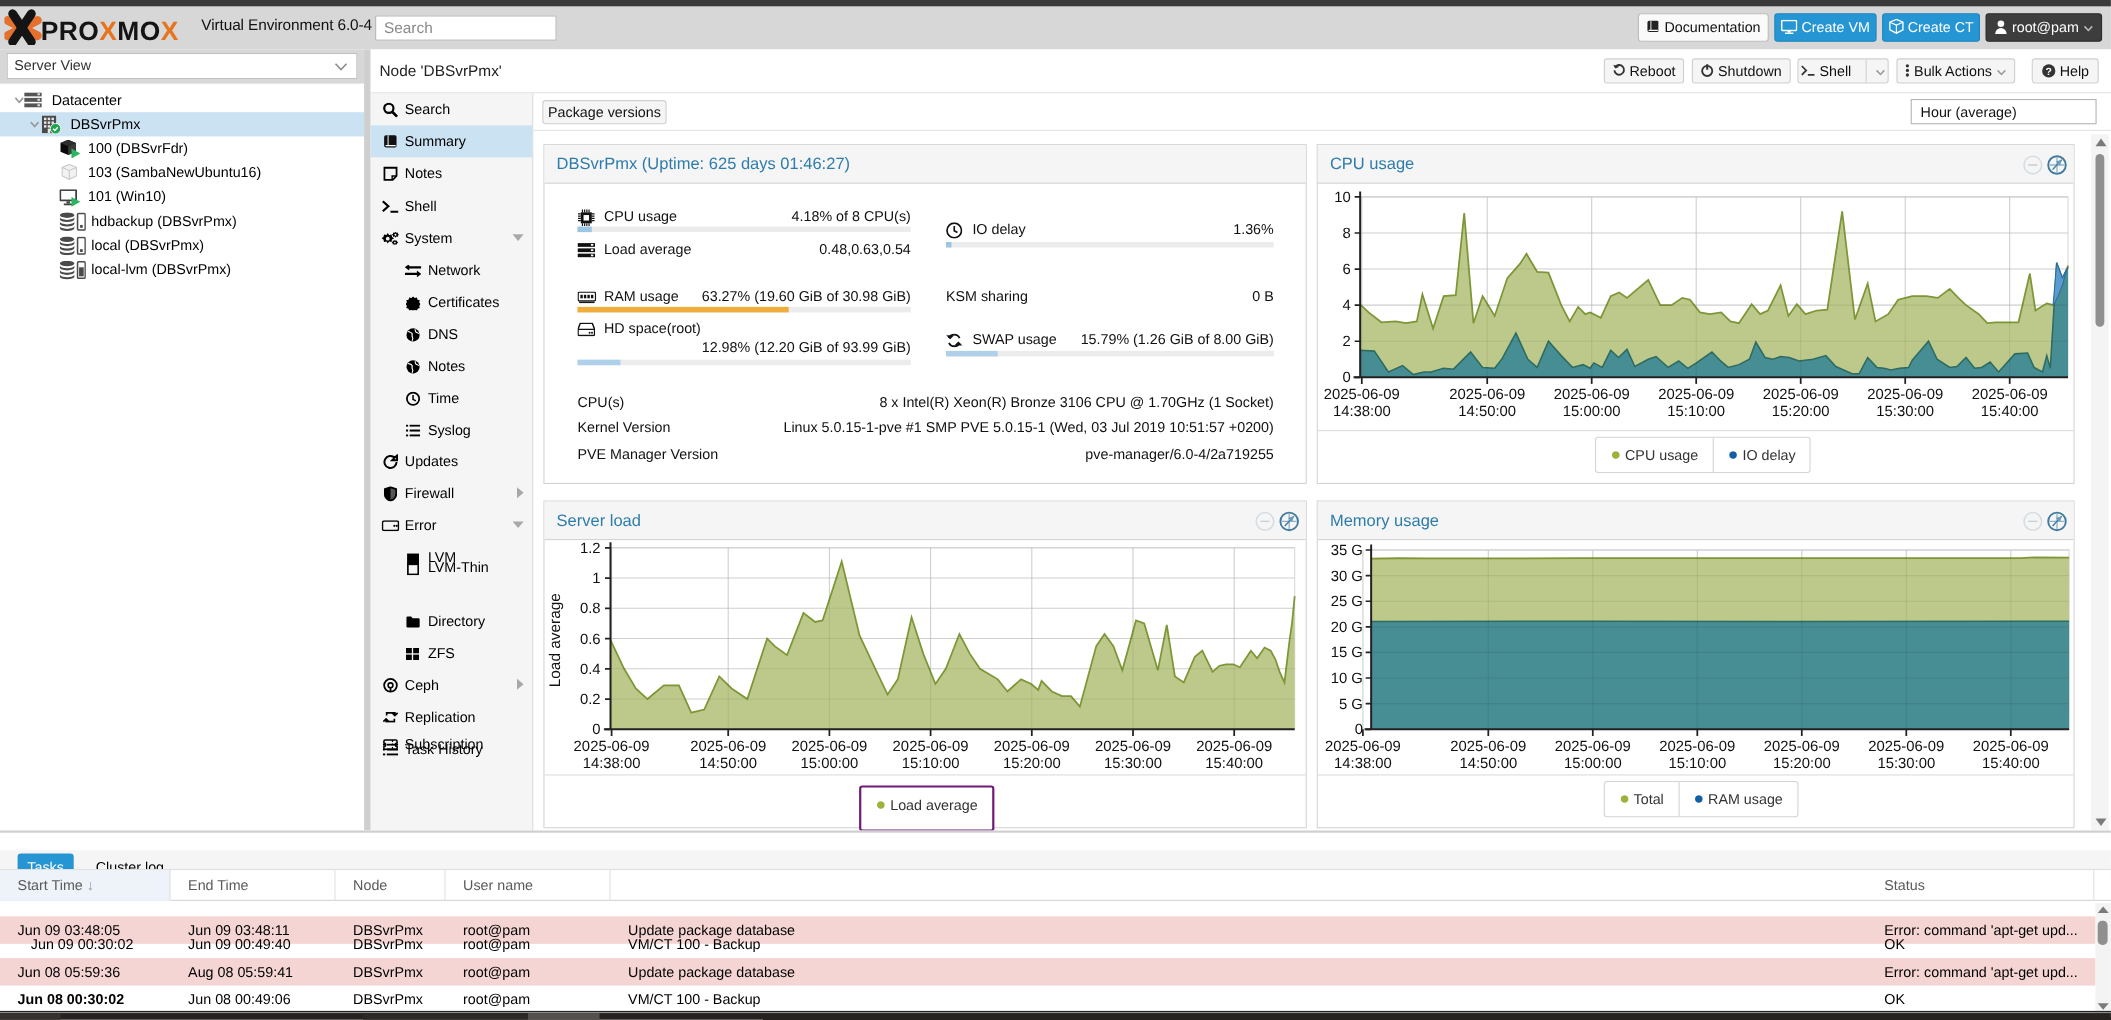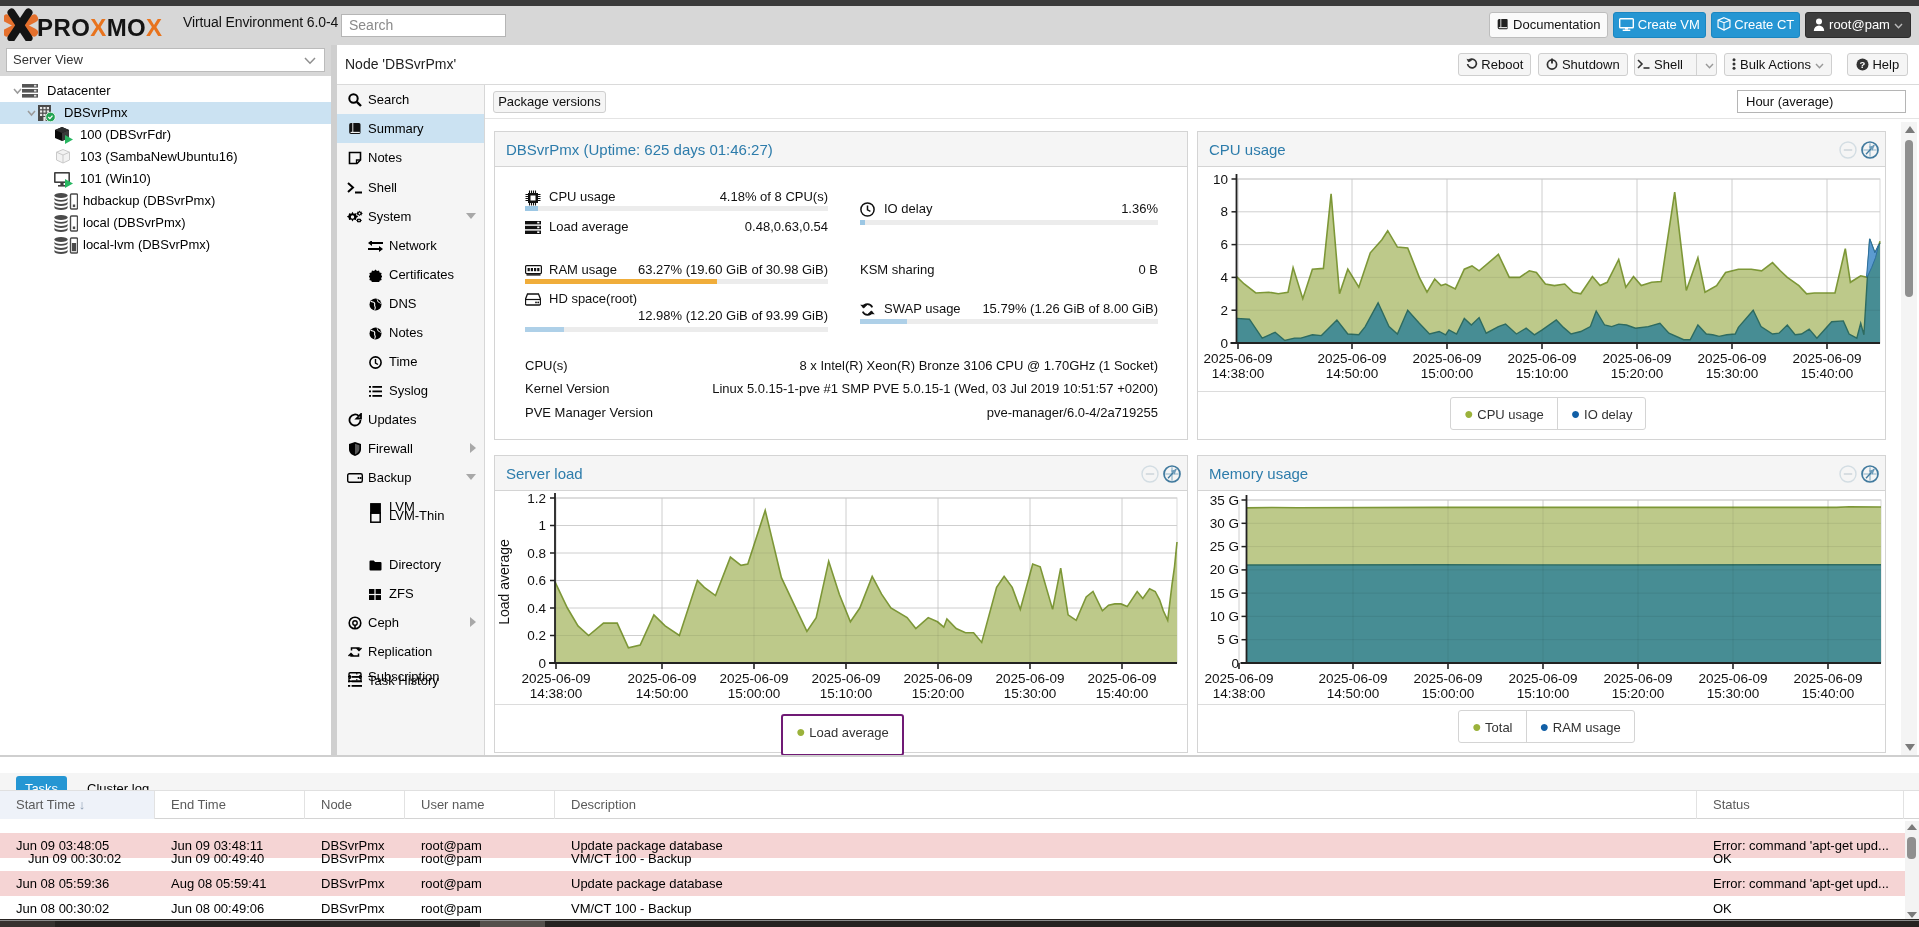--- a/index.html
+++ b/index.html
@@ -351,21 +351,21 @@
         </svg>
         <span class="mlab">Firewall</span>
         <span class="mcaret car-r"></span>
       </div>
   <div class="mitem" style="top:378px;">
         <svg class="abs" style="left:10px;top:10px;" width="16" height="10" viewBox="0 0 16 10">
           <rect x="0.7" y="0.7" width="14.6" height="8.6" rx="1.5" fill="none" stroke="#000" stroke-width="1.4"></rect>
           <circle cx="11.5" cy="5" r="1" fill="#000"></circle>
           <circle cx="13.7" cy="5" r="1" fill="#000"></circle>
         </svg>
-        <span class="mlab">Backup</span>
+        <span class="mlab">Error</span>
         <span class="mcaret car-d"></span>
       </div>
   <div class="mitem" style="top:407px;">
         <svg class="abs" style="left:33px;top:11px;" width="11" height="11" viewBox="0 0 11 11">
           <rect x="0.8" y="0.8" width="9.4" height="9.4" fill="#000" stroke="#000" stroke-width="1.4"></rect>
         </svg>
         <span class="mlab2">LVM</span>
       </div>
   <div class="mitem" style="top:416px;">
         <svg class="abs" style="left:33px;top:11px;" width="11" height="11" viewBox="0 0 11 11">
@@ -787,21 +787,20 @@
 <div class="abs" id="taskwrap">
   <div id="tabrow">
     <div id="tabtasks">Tasks</div>
     <div id="tabcluster">Cluster log</div>
   </div>
   <div id="thead">
     <div class="th" style="left:0;width:155px;background:#eef2f9;">Start Time <span style="color:#8a9cb0;">↓</span></div>
     <div class="th" style="left:155px;width:150px;">End Time</div>
     <div class="th" style="left:305px;width:100px;">Node</div>
     <div class="th" style="left:405px;width:150px;">User name</div>
-    <div class="th" style="left:555px;width:1142px;">Description</div>
     <div class="th" style="left:1697px;width:207px;">Status</div>
   </div>
   <div class="tr err" style="top:64px;margin-top:12px;">
     <div class="td" style="left:0;width:155px;">Jun 09 03:48:05</div>
     <div class="td" style="left:155px;width:150px;">Jun 09 03:48:11</div>
     <div class="td" style="left:305px;width:100px;">DBSvrPmx</div>
     <div class="td" style="left:405px;width:150px;">root@pam</div>
     <div class="td" style="left:555px;width:1142px;">Update package database</div>
     <div class="td" style="left:1697px;width:208px;">Error: command 'apt-get upd...</div>
   </div>
@@ -815,21 +814,21 @@
   </div>
   <div class="tr err" style="top:114px;">
     <div class="td" style="left:0;width:155px;">Jun 08 05:59:36</div>
     <div class="td" style="left:155px;width:150px;">Aug 08 05:59:41</div>
     <div class="td" style="left:305px;width:100px;">DBSvrPmx</div>
     <div class="td" style="left:405px;width:150px;">root@pam</div>
     <div class="td" style="left:555px;width:1142px;">Update package database</div>
     <div class="td" style="left:1697px;width:208px;">Error: command 'apt-get upd...</div>
   </div>
   <div class="tr" style="top:139px;">
-    <div class="td" style="left:0;width:155px;">Jun 08 00:30:02</div>
+    <div class="td" style="left:0;width:155px;font-weight:bold;">Jun 08 00:30:02</div>
     <div class="td" style="left:155px;width:150px;">Jun 08 00:49:06</div>
     <div class="td" style="left:305px;width:100px;">DBSvrPmx</div>
     <div class="td" style="left:405px;width:150px;">root@pam</div>
     <div class="td" style="left:555px;width:1142px;">VM/CT 100 - Backup</div>
     <div class="td" style="left:1697px;width:208px;">OK</div>
   </div>
   <div class="abs" style="left:1905px;top:64px;width:14px;height:100px;background:#f3f3f3;">
     <div class="abs" style="left:2px;top:3px;width:0;height:0;border-left:5px solid transparent;border-right:5px solid transparent;border-bottom:6px solid #7a7a7a;"></div>
     <div class="abs" style="left:2px;top:16px;width:9px;height:22px;background:#8f8f8f;border-radius:4px;"></div>
     <div class="abs" style="left:2px;bottom:3px;width:0;height:0;border-left:5px solid transparent;border-right:5px solid transparent;border-top:6px solid #7a7a7a;"></div>

